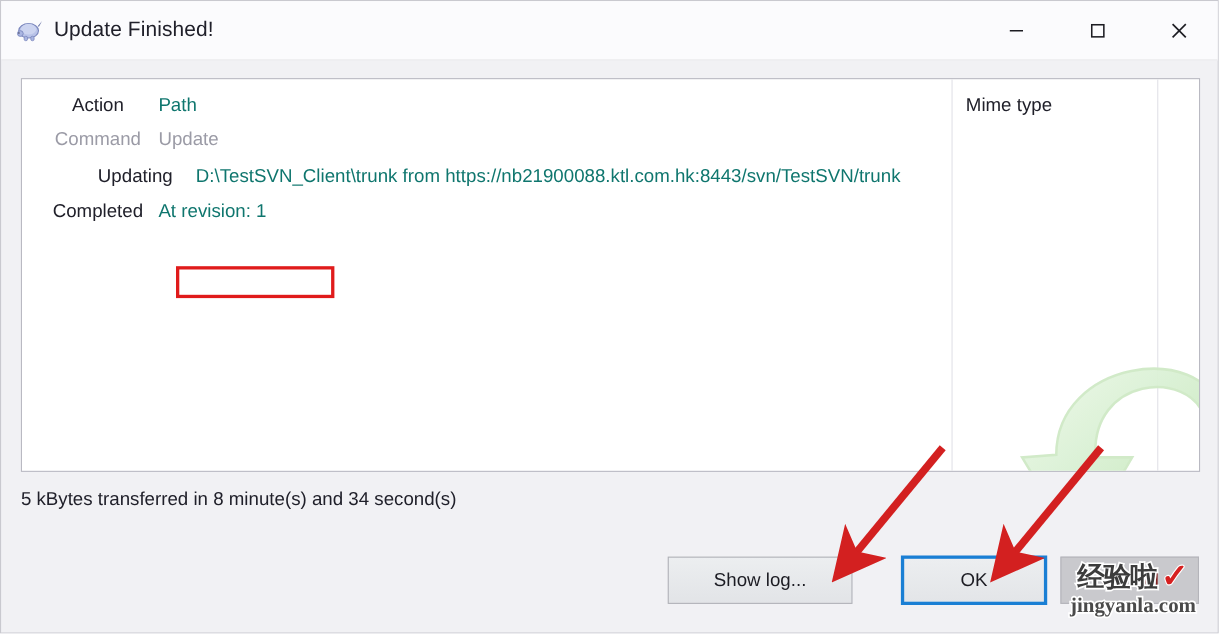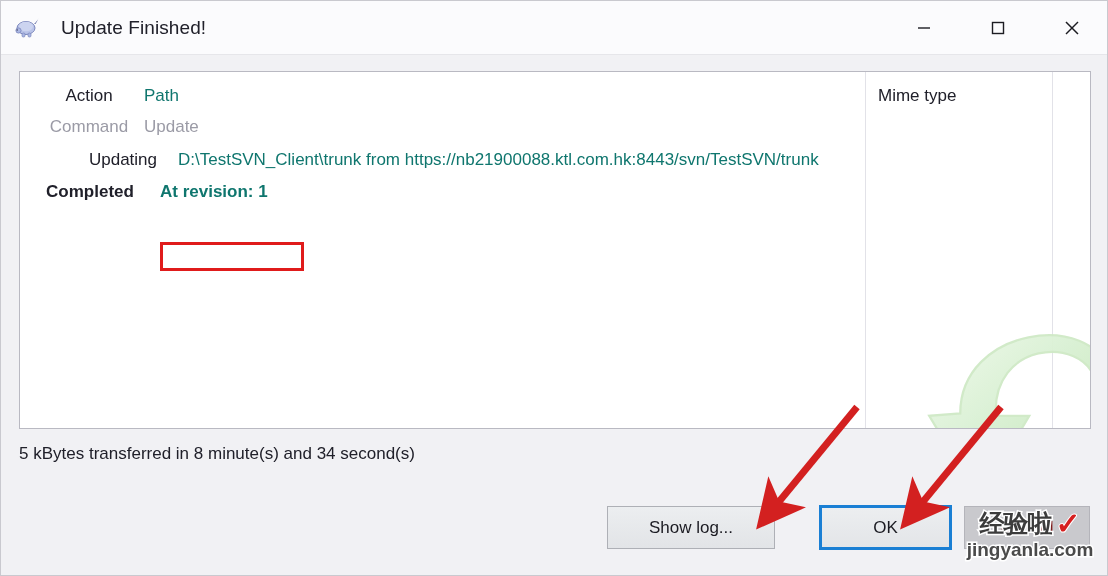--- a/index.html
+++ b/index.html
@@ -29,21 +29,21 @@
     display: flex;
     align-items: center;
     border-bottom: 1px solid #e6e6ea;
   }
   .title-icon {
     margin-left: 12px;
     width: 28px; height: 26px;
     display: flex; align-items: center; justify-content: center;
   }
   .title-text {
-    margin-left: 20px;
+    margin-left: 8px;
     font-size: 19px;
     color: #20202a;
     letter-spacing: .1px;
     white-space: nowrap;
   }
   .win-controls {
     position: absolute;
     right: 0; top: 0;
     height: 54px;
     display: flex;
@@ -101,21 +101,21 @@
     font-size: 17px;
     color: #0f766e;
   }
   .cell-mime {
     position: absolute;
     left: 858px;
     font-size: 17px;
     color: #20202a;
   }
   .muted { color: #9b9ba6; }
-  .bold  { font-weight: bold; padding-left: 16px; }
+  .bold  { font-weight: normal; }
 
   
   .revision-highlight {
     position: absolute;
     left: 140px; top: 170px;
     width: 144px; height: 29px;
     border: 3px solid #e01b1b;
     background: transparent;
     pointer-events: none;
   }
@@ -197,21 +197,21 @@
     font-weight: bold;
     -webkit-text-stroke: 2px #ffffff;
     paint-order: stroke fill;
   }
   .wm-url {
     font-size: 19px;
     font-weight: bold;
     color: #4a4a4a;
     -webkit-text-stroke: 3px #ffffff;
     paint-order: stroke fill;
-    font-family: Liberation Sans, sans-serif;
+    font-family: Liberation Serif, serif;
     margin-top: -2px;
   }
 </style>
 </head>
 <body>
 
 <div id="app">
 
   <div class="titlebar">
     <div class="title-icon">

